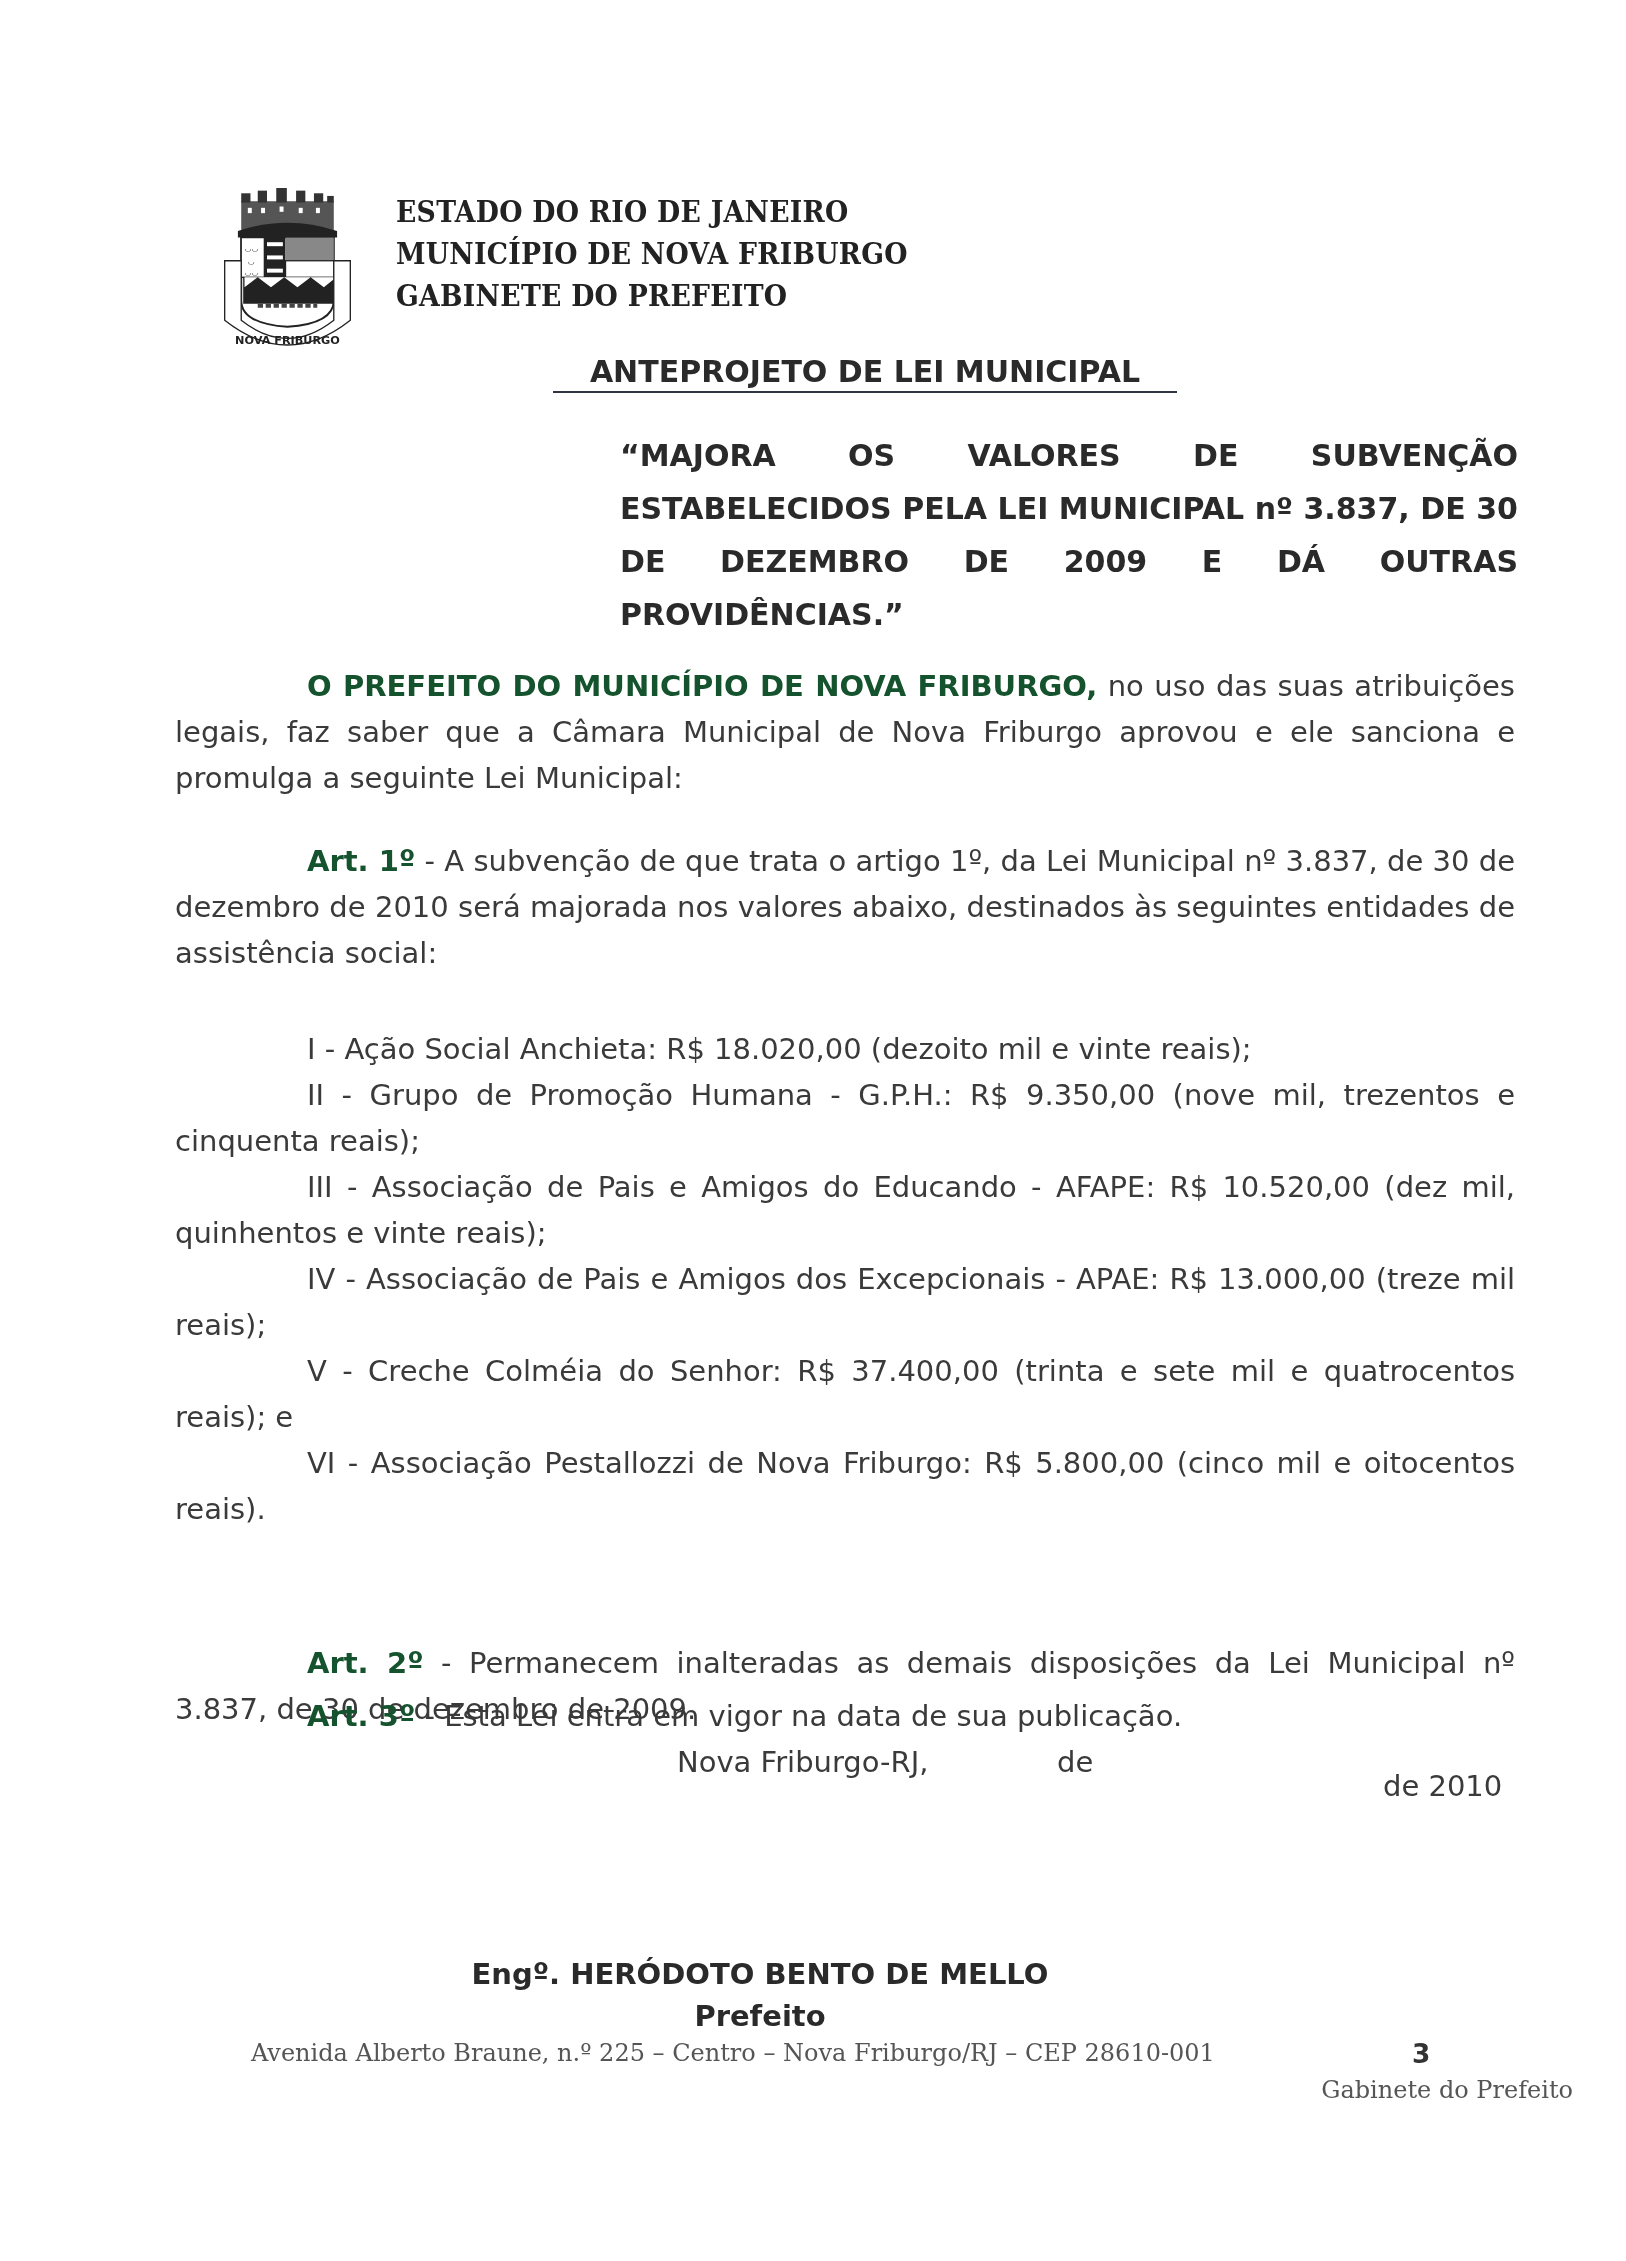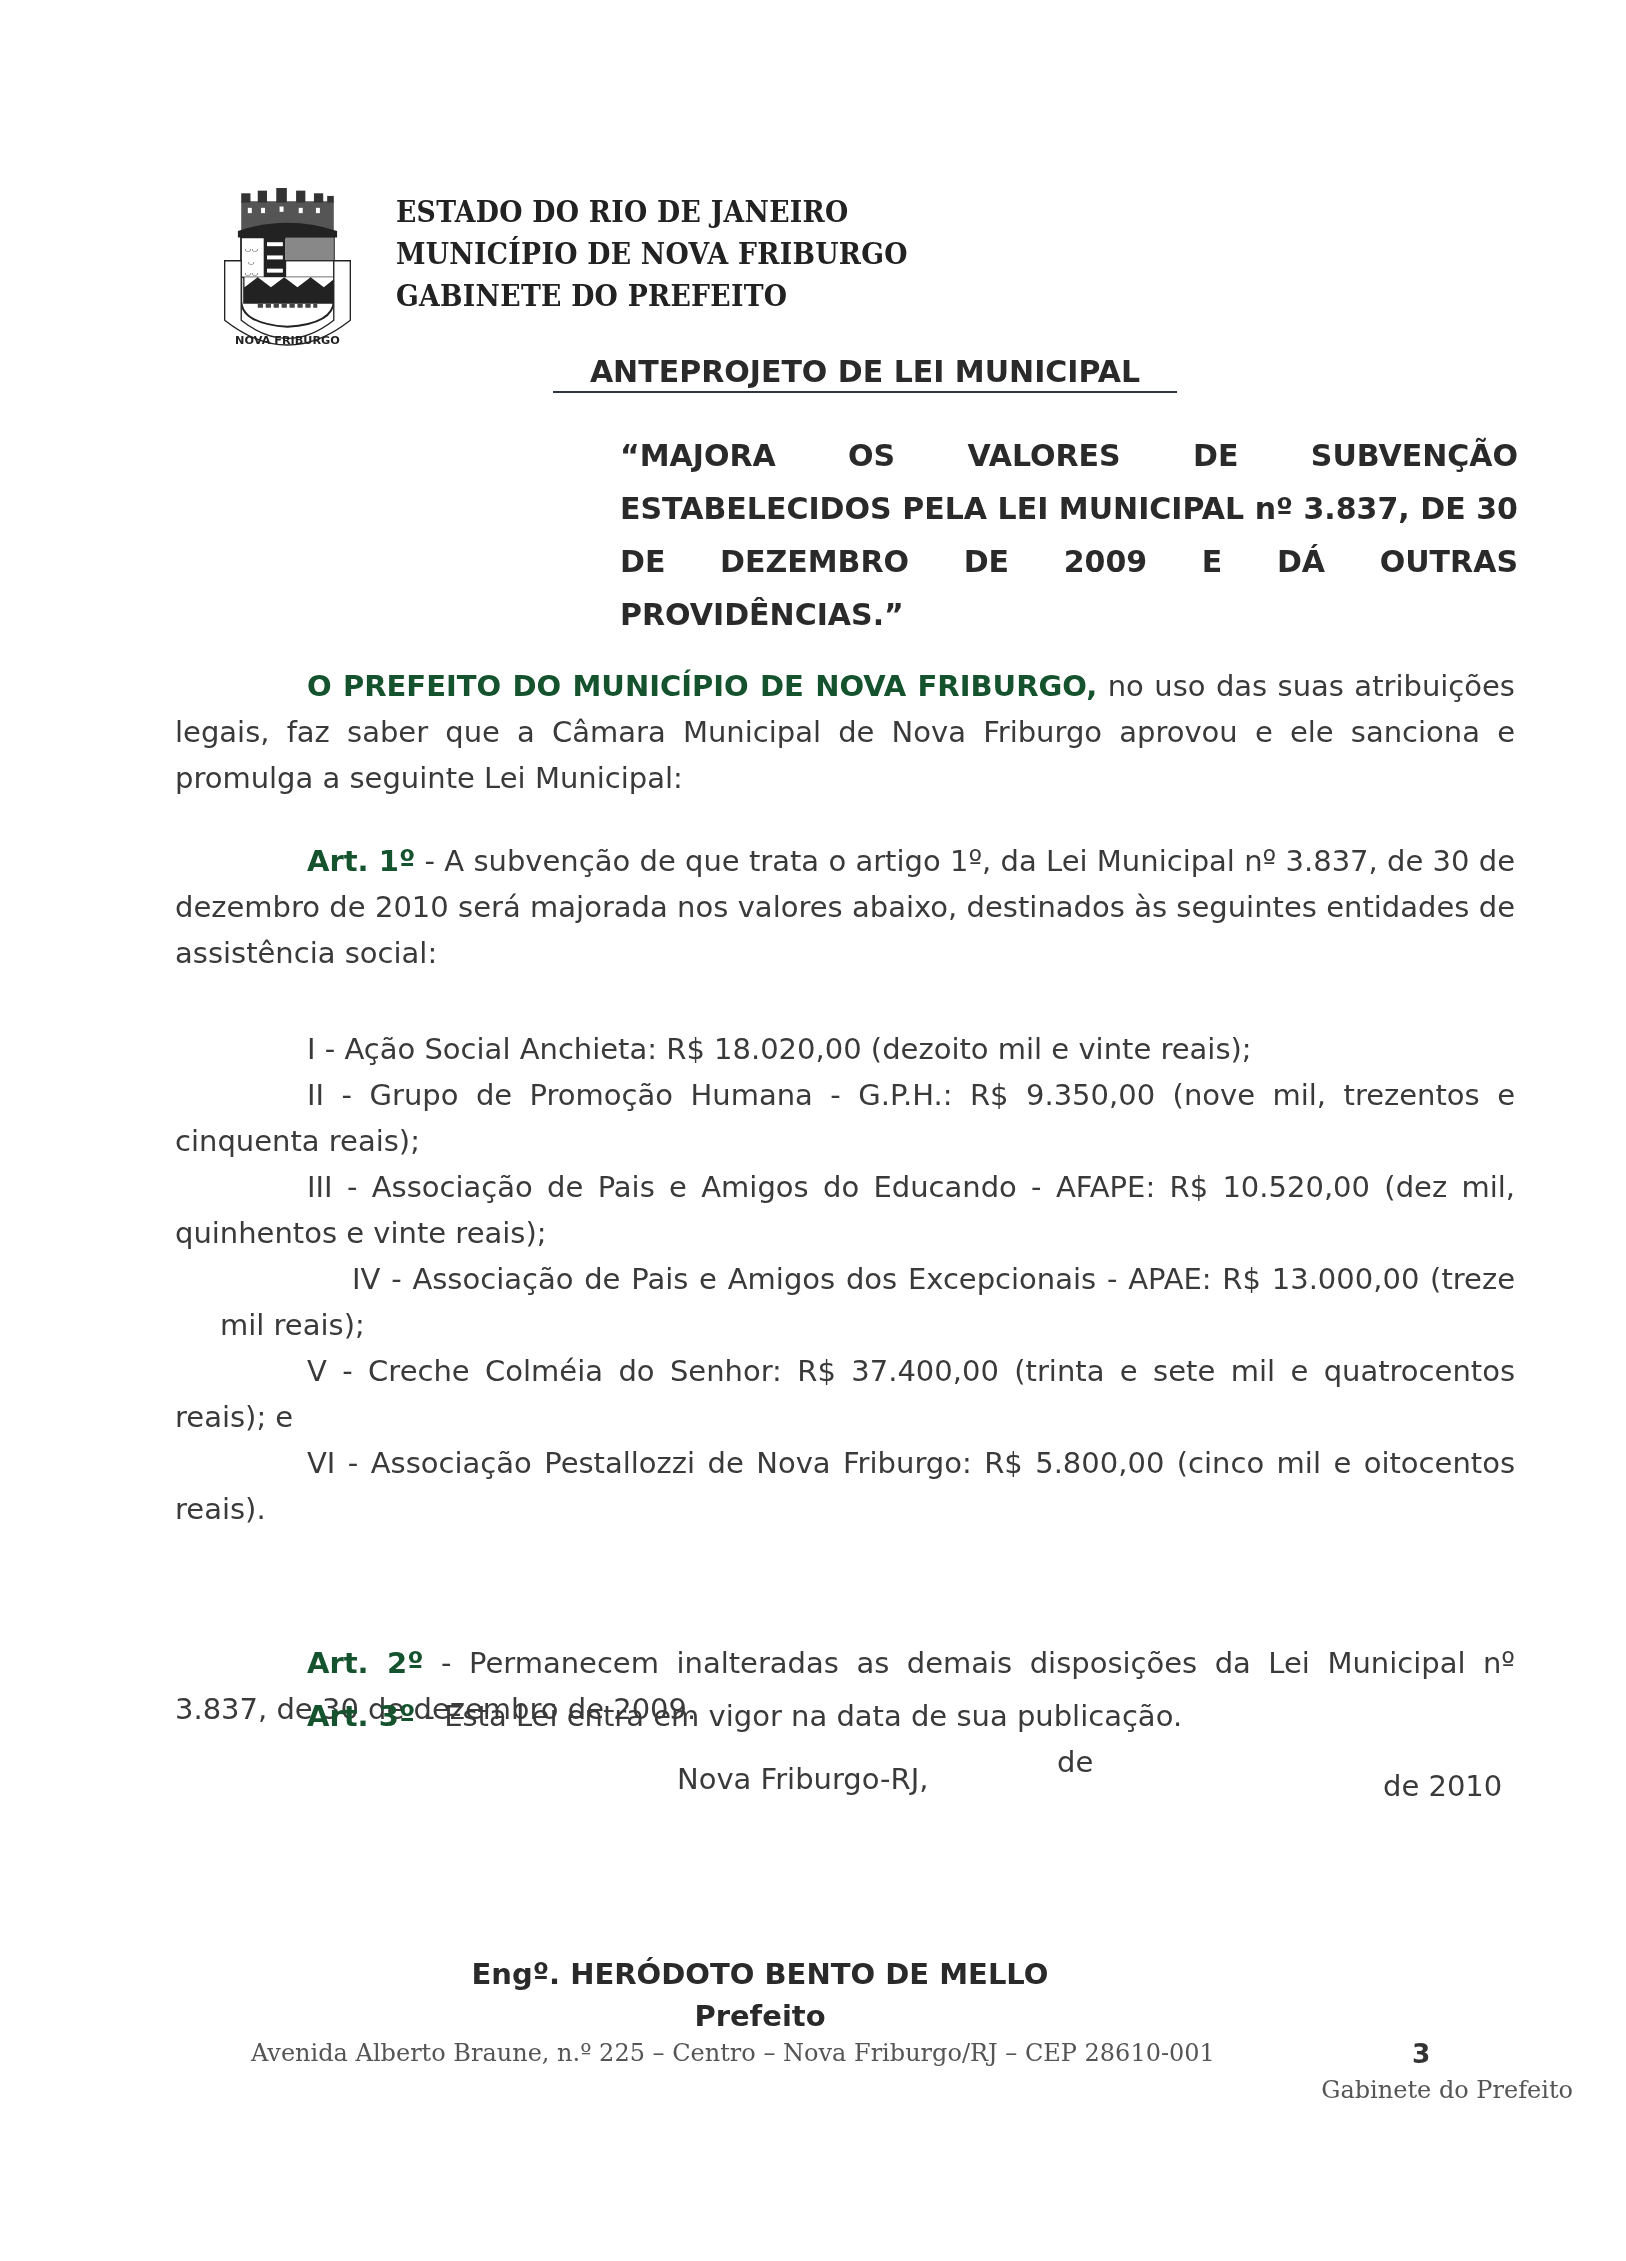--- a/index.html
+++ b/index.html
@@ -75,34 +75,34 @@
 </div>
 
 <div class="abs para" style="left:175px; top:838px; width:1340px; text-indent:132px;">
   <b>Art. 1º</b><span> - A subvenção de que trata o artigo 1º, da Lei Municipal nº 3.837, de 30 de dezembro de 2010 será majorada nos valores abaixo, destinados às seguintes entidades de assistência social:</span>
 </div>
 
 <div class="abs para" style="left:175px; top:1026px; width:1340px;">
   <div style="text-indent:132px;">I - Ação Social Anchieta: R$ 18.020,00 (dezoito mil e vinte reais);</div>
   <div style="text-indent:132px;">II - Grupo de Promoção Humana - G.P.H.: R$ 9.350,00 (nove mil, trezentos e cinquenta reais);</div>
   <div style="text-indent:132px;">III - Associação de Pais e Amigos do Educando - AFAPE: R$ 10.520,00 (dez mil, quinhentos e vinte reais);</div>
-  <div style="text-indent:132px;margin-left:45px;">IV - Associação de Pais e Amigos dos Excepcionais - APAE: R$ 13.000,00 (treze mil reais);</div>
+  <div style="text-indent:132px;">IV - Associação de Pais e Amigos dos Excepcionais - APAE: R$ 13.000,00 (treze mil reais);</div>
   <div style="text-indent:132px;">V - Creche Colméia do Senhor: R$ 37.400,00 (trinta e sete mil e quatrocentos reais); e</div>
   <div style="text-indent:132px;">VI - Associação Pestallozzi de Nova Friburgo: R$ 5.800,00 (cinco mil e oitocentos reais).</div>
 </div>
 
 <div class="abs para" style="left:175px; top:1640px; width:1340px; text-indent:132px;">
   <b>Art. 2º</b><span> - Permanecem inalteradas as demais disposições da Lei Municipal nº 3.837, de 30 de dezembro de 2009.</span>
 </div>
 
 <div class="abs para" style="left:175px; top:1693px; width:1340px; text-indent:132px;">
   <b>Art. 3º</b><span> - Esta Lei entra em vigor na data de sua publicação.</span>
 </div>
 
-<div class="abs para line" style="left:677px; top:1739px;margin-top:17px;">Nova Friburgo-RJ,</div>
+<div class="abs para line" style="left:677px; top:1739px;">Nova Friburgo-RJ,</div>
 <div class="abs para line" style="left:1020px; top:1739px;margin-left:37px;">de</div>
 <div class="abs para line" style="left:1383px; top:1739px;margin-top:24px;">de 2010</div>
 
 <div class="abs sig" style="left:0; width:1626px; top:1957px; margin-left:-53px;">Engº. HERÓDOTO BENTO DE MELLO</div>
 <div class="abs sig" style="left:0; width:1626px; top:1999px; margin-left:-53px;">Prefeito</div>
 
 <div class="abs addr" style="left:251px; top:2039px; white-space:nowrap;">Avenida Alberto Braune, n.º 225 – Centro – Nova Friburgo/RJ – CEP 28610-001</div>
 <div class="abs sans" style="left:1412px; top:2038px; font-size:26.4px; font-weight:bold; color:#333;">3</div>
 <div class="abs addr" style="left:0; width:1626px; top:2076px; margin-left:-53px;">Gabinete do Prefeito</div>
 

